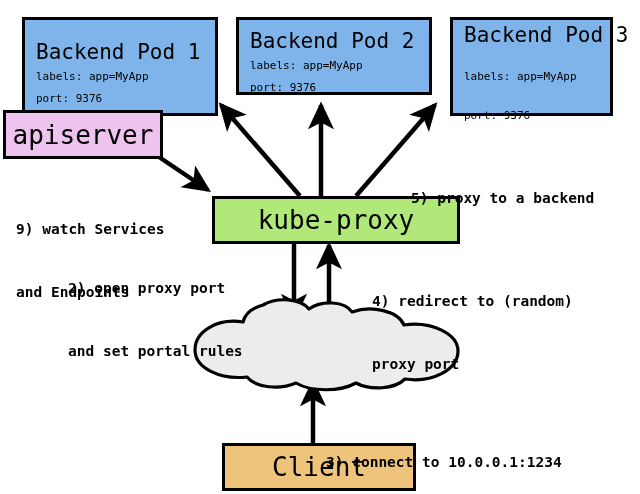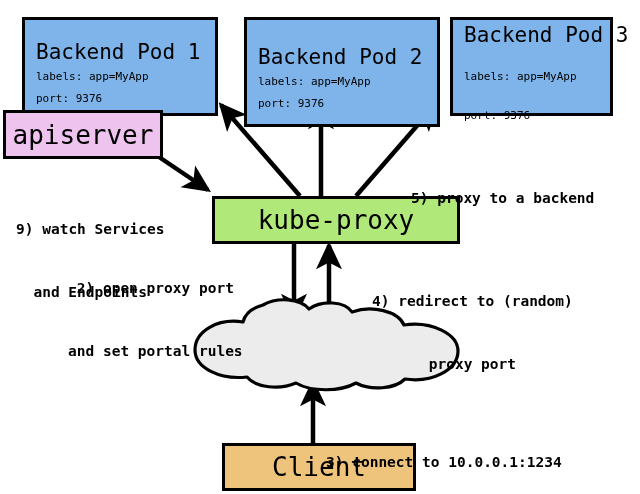--- a/index.html
+++ b/index.html
@@ -54,21 +54,20 @@
     white-space: nowrap;
   }
   .step-label {
     position: absolute;
     font-family: "DejaVu Sans Mono", monospace;
     font-weight: bold;
     font-size: 14.5px;
     line-height: 21px;
     color: #000000;
     white-space: pre;
-    text-align: center;
   }
   .cloud-text {
     position: absolute;
     font-family: "DejaVu Sans Mono", monospace;
     font-size: 15px;
     color: #000000;
     white-space: nowrap;
   }
 </style>
 </head>
@@ -112,21 +111,21 @@
                C 245,314 252,308 263,305 Z" fill="#ececec" stroke="#000000" stroke-width="3.2" stroke-linejoin="round"></path>
     </g>
   </svg>
 
   <div class="node-box pod-box" style="left:22px; top:2px; width:196px; height:99px; background:#7eb4ea;">
     <div class="pod-title">Backend Pod 1</div>
     <div class="pod-line">labels: app=MyApp</div>
     <div class="pod-line">port: 9376</div>
   </div>
 
-  <div class="node-box pod-box" style="left:244px; top:2px; width:196px; height:110px; background:#7eb4ea;">
+  <div class="node-box pod-box" style="left:236px; top:2px; width:196px; height:78px; background:#7eb4ea;">
     <div class="pod-title">Backend Pod 2</div>
     <div class="pod-line">labels: app=MyApp</div>
     <div class="pod-line">port: 9376</div>
   </div>
 
   <div class="node-box pod-box" style="left:450px; top:2px; width:163px; height:99px; background:#7eb4ea;gap:17px;">
     <div class="pod-title">Backend Pod 3</div>
     <div class="pod-line">labels: app=MyApp</div>
     <div class="pod-line">port: 9376</div>
   </div>

